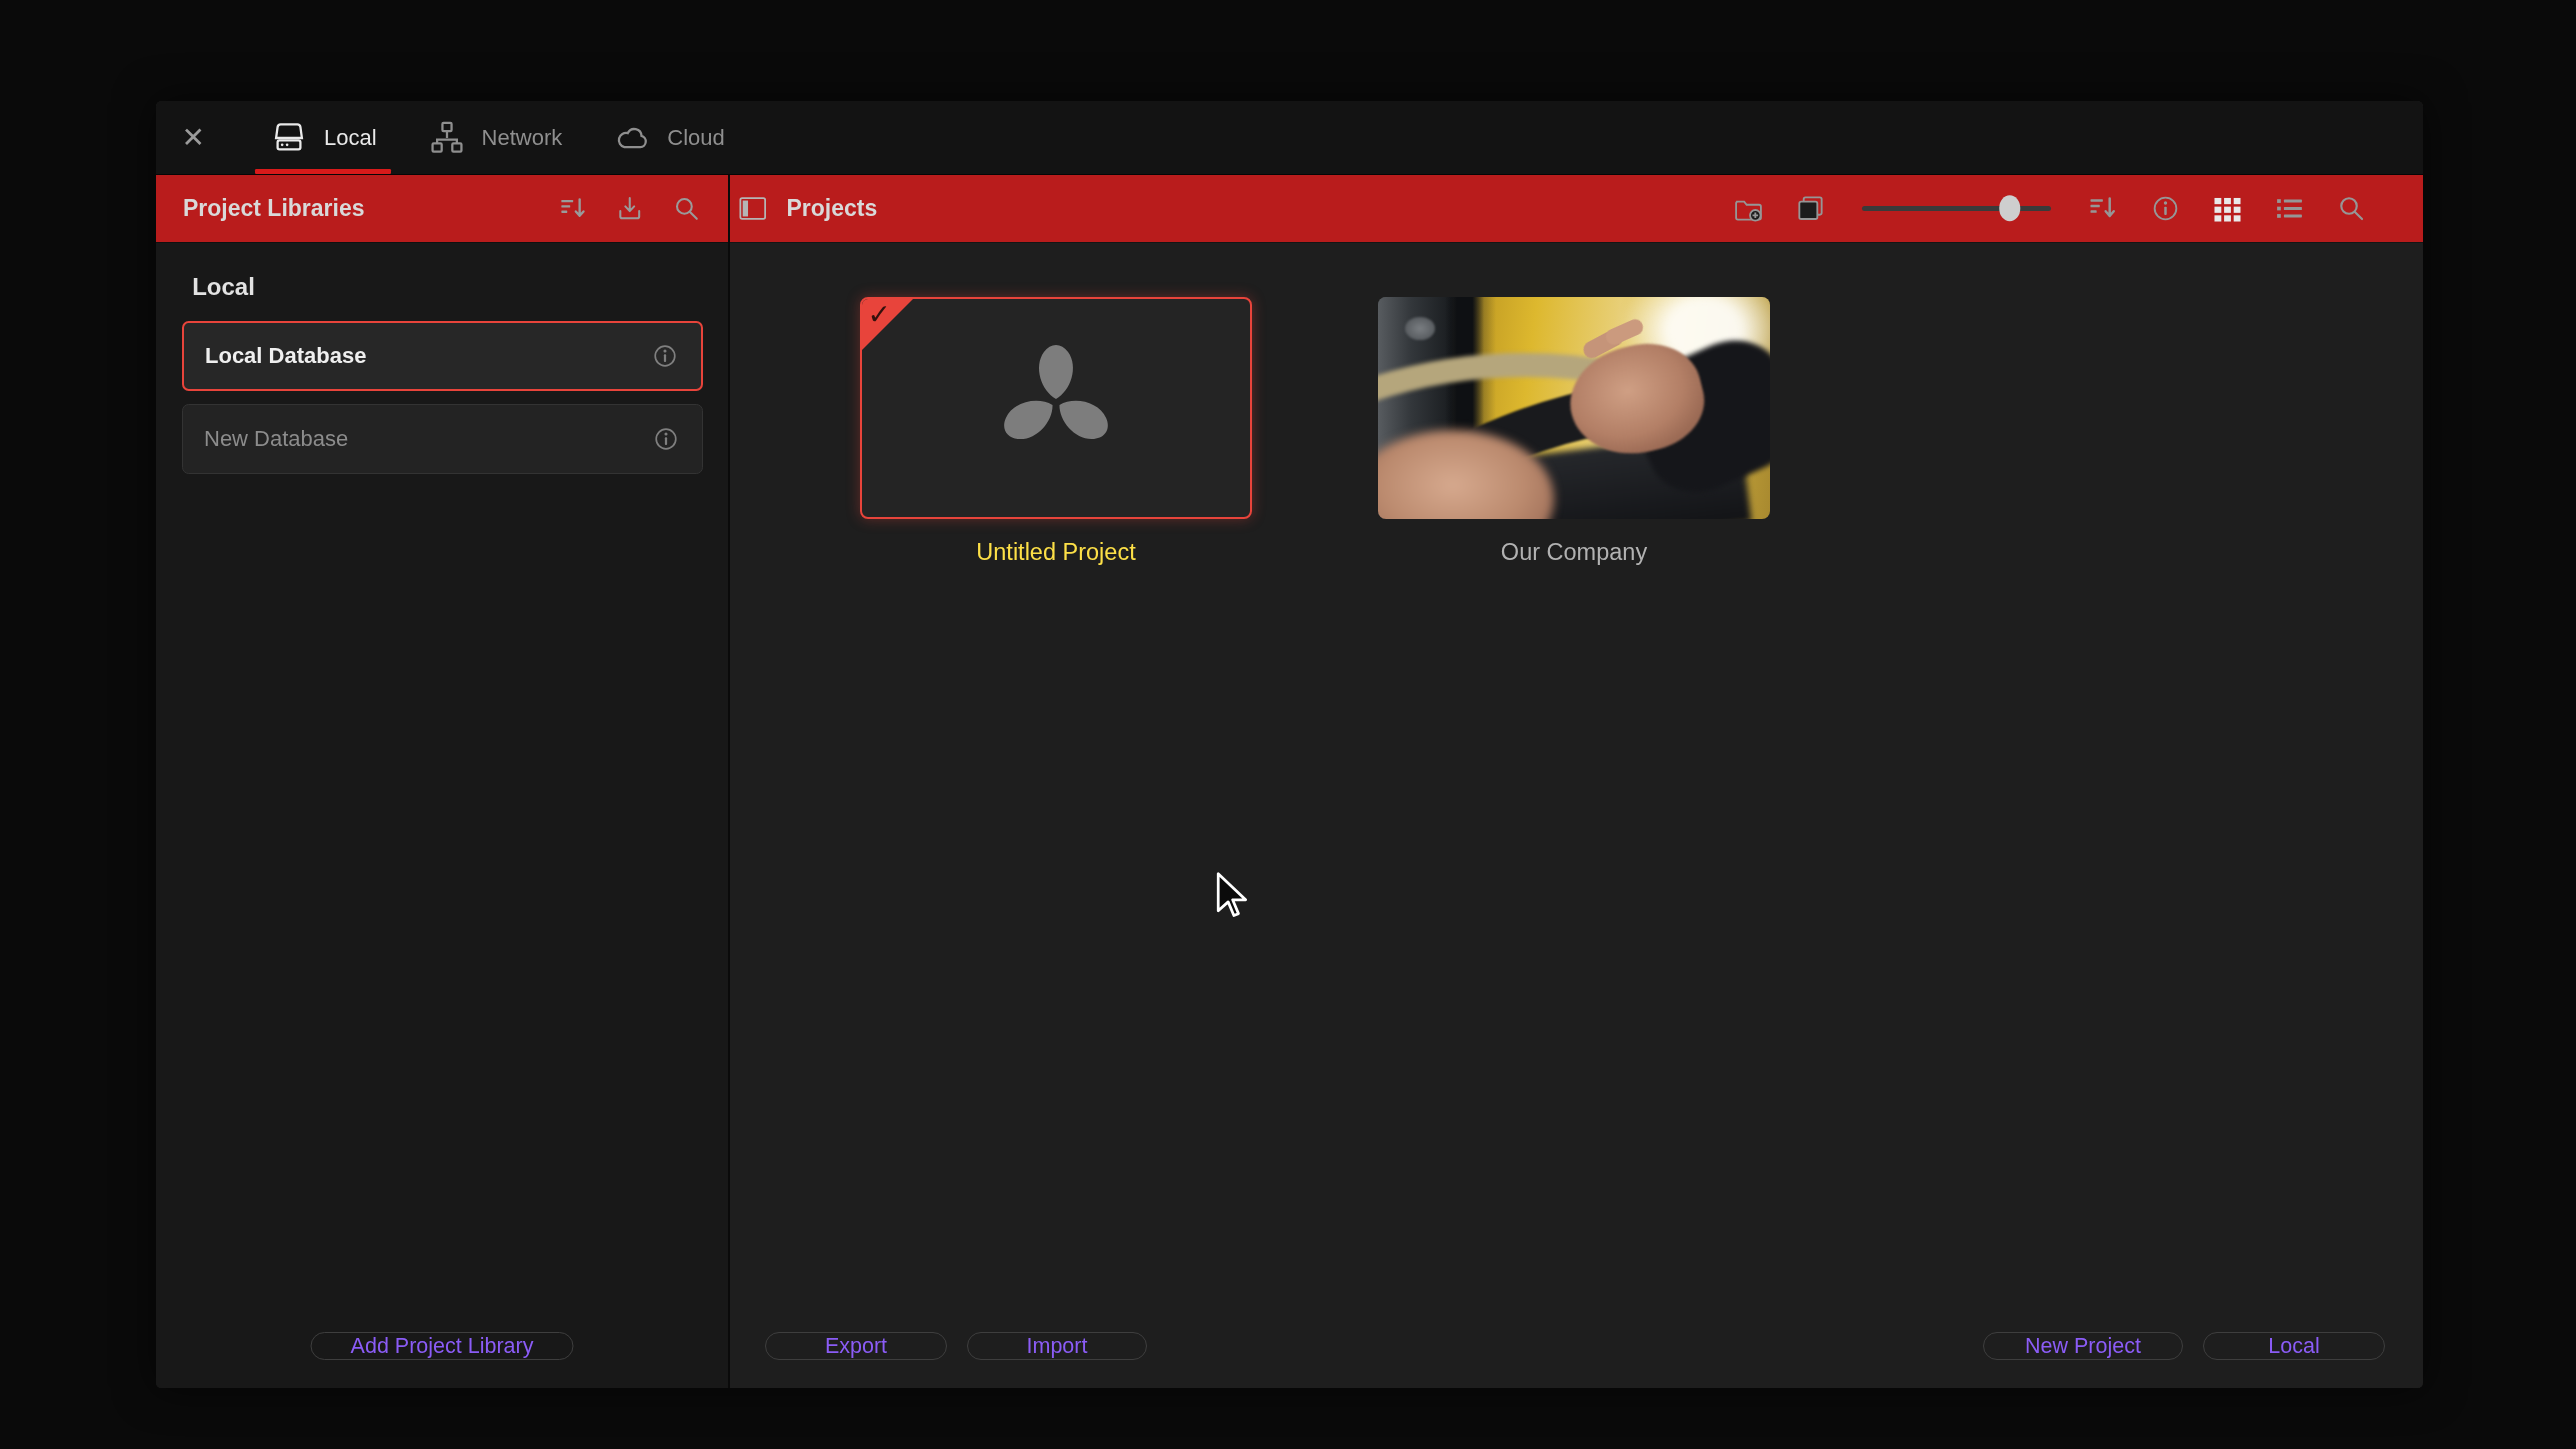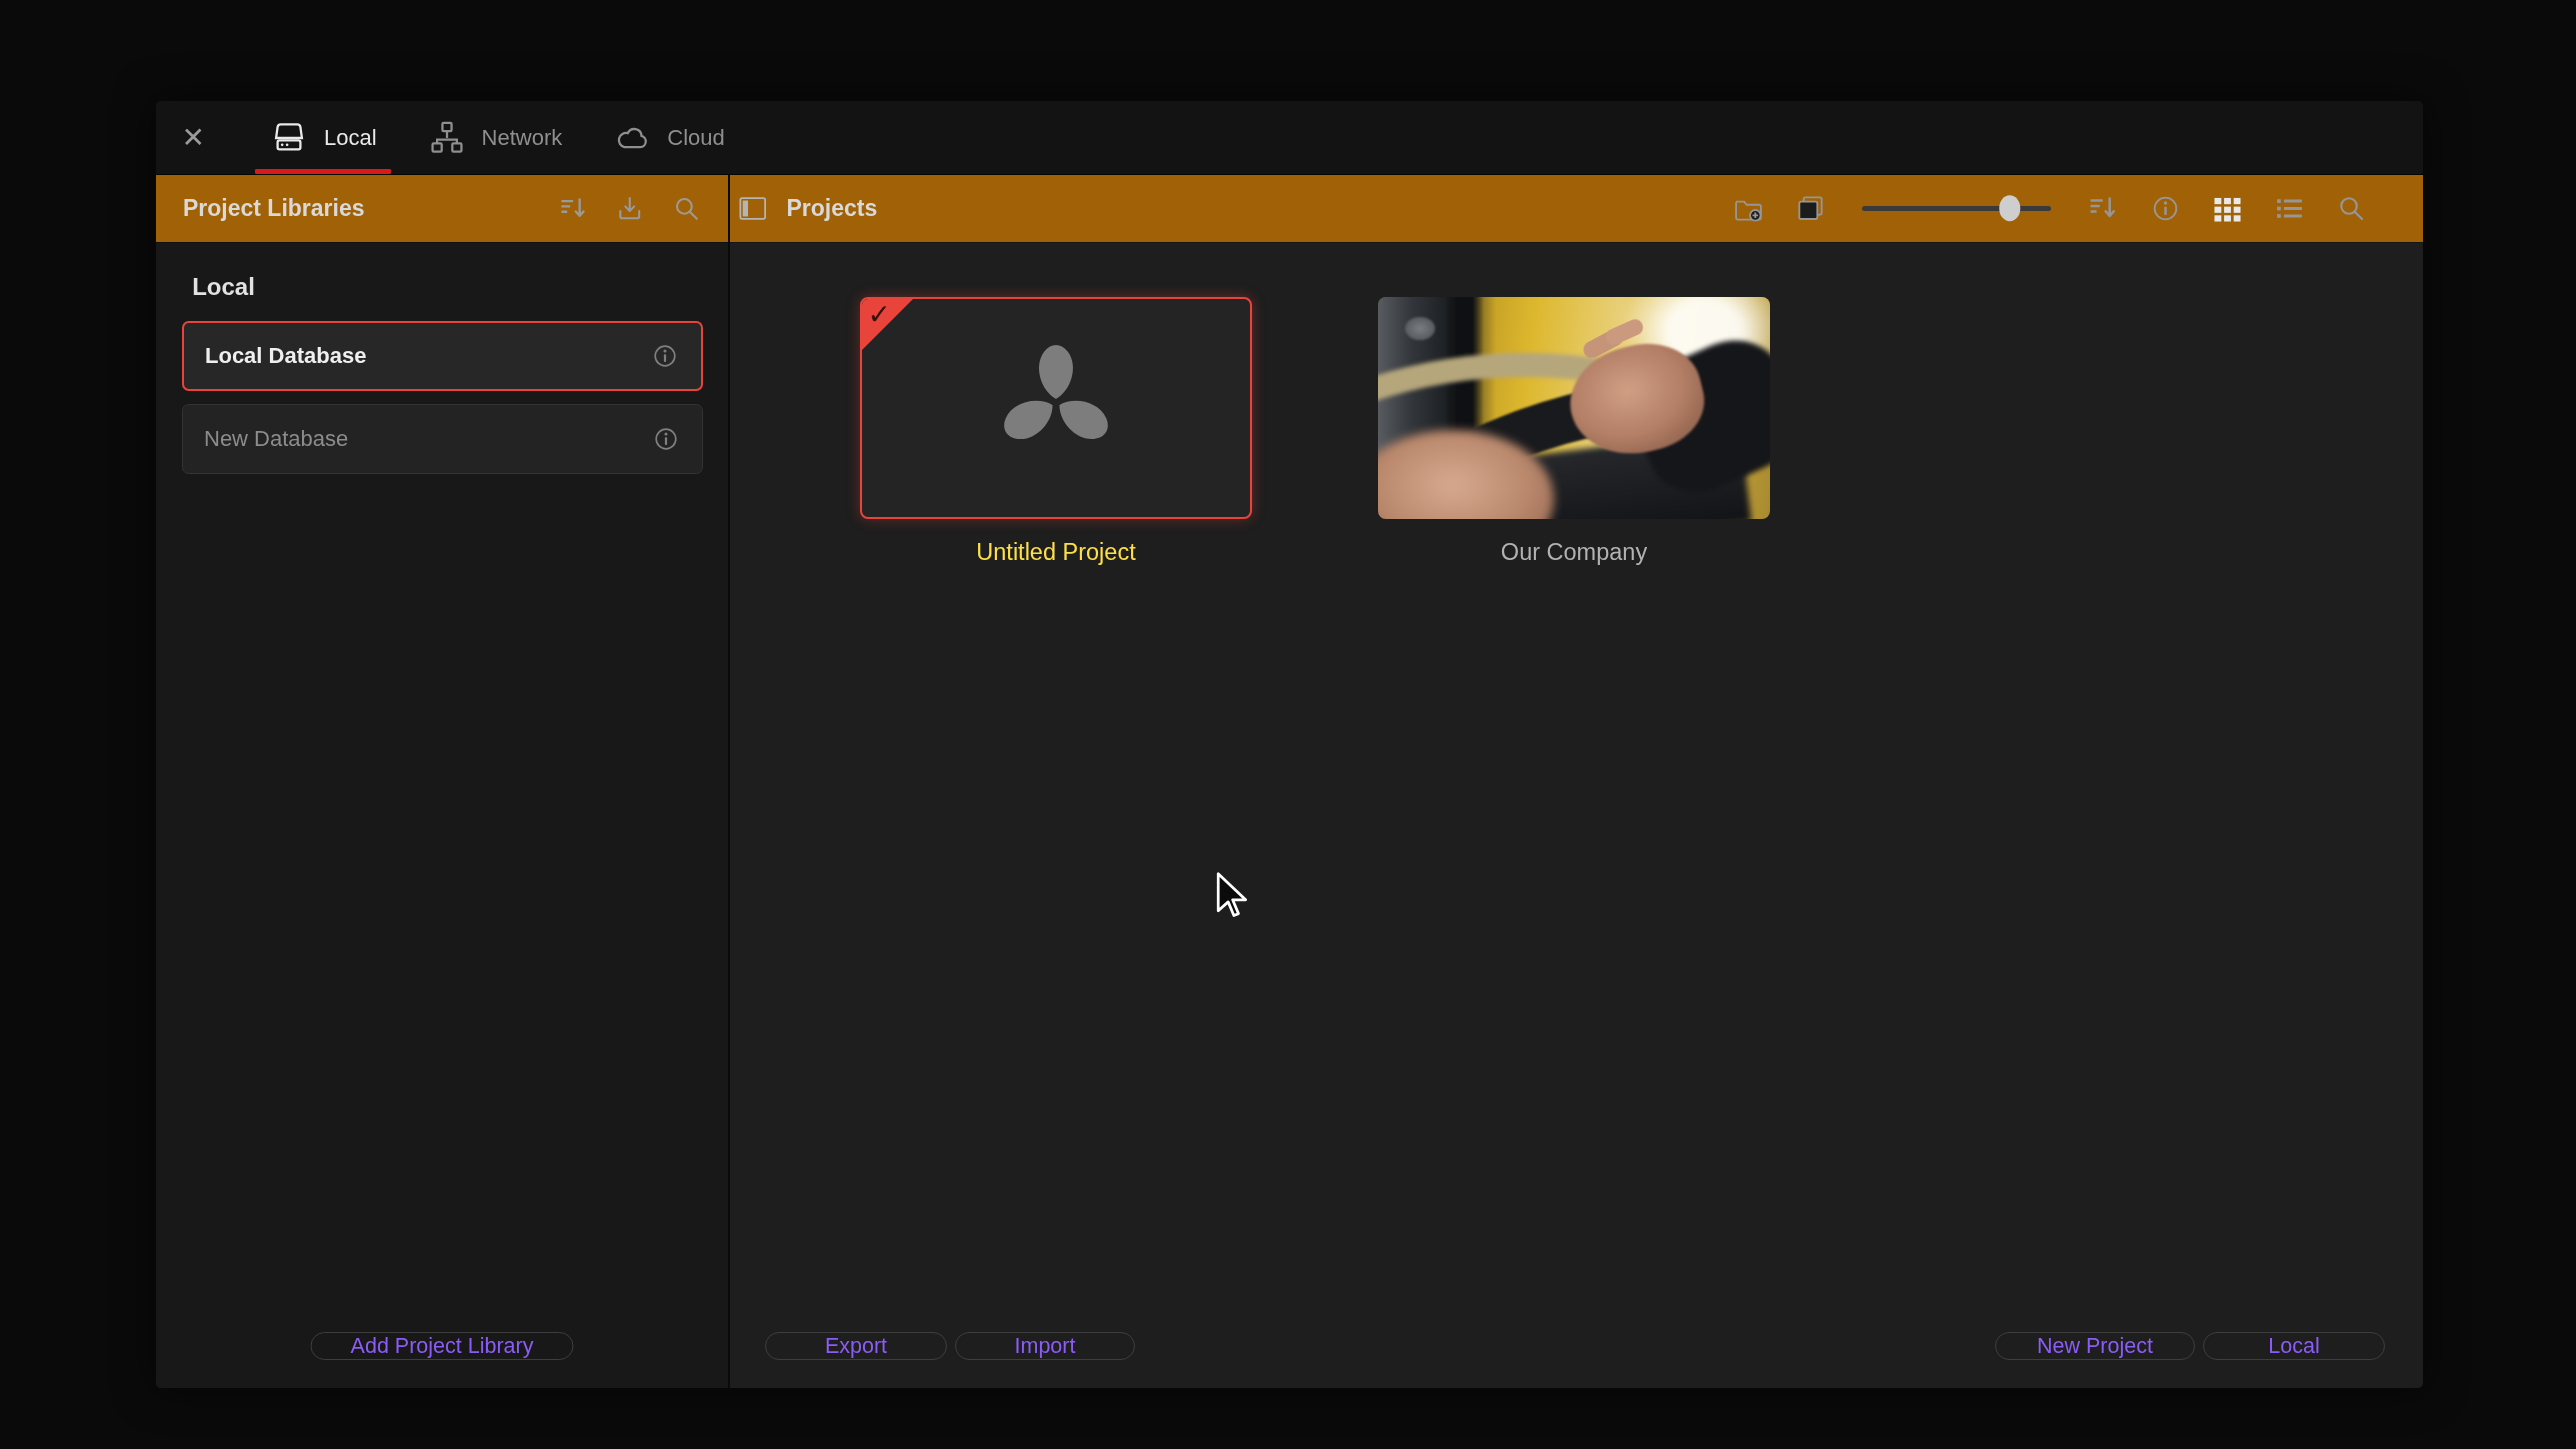--- a/index.html
+++ b/index.html
@@ -26,21 +26,21 @@
                        height:5.4px; background:#d81a1a; border-radius:1.3px; }
   .title-group { position:absolute; left:50%; top:50%; transform:translate(-50%,-50%);
                  display:flex; align-items:center; gap:19px; color:#e3e3e3;
                  font-size:25.5px; font-weight:bold; }
   .title-group svg { width:43px; height:43px; }
 
   
   .content { flex:1; display:flex; min-height:0; }
   .sidebar { position:relative; width:574px; flex:0 0 574px; background:#181818;
              border-right:2px solid #0a0a0a; display:flex; flex-direction:column; }
-  .panel-header { height:68px; flex:0 0 68px; background:#a16207; border-bottom:1.3px solid #101010;
+  .panel-header { height:68px; flex:0 0 68px; background:#b91c1c; border-bottom:1.3px solid #101010;
                   display:flex; align-items:center; padding:0 27px; }
   .panel-header .ph-title { font-size:23px; font-weight:bold; color:#d9d9d9; }
   .hdr-icons { margin-left:auto; display:flex; align-items:center; gap:27px; color:#9a9a9a; }
   .hdr-icons svg { width:29.5px; height:29.5px; }
 
   .sidebar-body { padding:23px 25.5px 0 25.5px; }
   .section-label { font-size:24px; font-weight:bold; color:#e2e2e2; margin:6.7px 0 20px 10.7px; }
   .db-item { height:70px; border-radius:6.7px; margin-bottom:13.4px; display:flex; align-items:center;
              justify-content:space-between; padding:0 21.5px; background:#232323; border:1.3px solid #333; }
   .db-item .db-name { font-size:22px; color:#8c8c8c; }
@@ -147,21 +147,21 @@
     transform:rotate(-14deg); filter:blur(1.3px); }
   .wh-finger.f1 { left:52%; top:17%; width:43px; height:17.4px; background:#c59479; border-radius:9.4px;
     transform:rotate(-28deg); filter:blur(0.7px); }
   .wh-finger.f2 { left:58%; top:12%; width:39px; height:16px; background:#cb9a7e; border-radius:9.4px;
     transform:rotate(-24deg); filter:blur(0.7px); }
   .wh-hand2 { left:-7%; bottom:-22%; width:52%; height:62%; border-radius:50%;
     background:radial-gradient(55% 55% at 50% 40%,#d6a98e 0%,#bb8a6e 65%,#a1715a 100%);
     filter:blur(4.7px); }
 
   
-  .main-footer { position:absolute; left:35px; right:38px; bottom:28px; display:flex; gap:8px; align-items:center; }
+  .main-footer { position:absolute; left:35px; right:38px; bottom:28px; display:flex; gap:20px; align-items:center; }
   .main-footer .spacer { flex:1; }
   .btn-export { width:182px; } .btn-import { width:180px; }
   .btn-new { width:200px; } .btn-open { width:182px; }
 
   
   .cursor { position:absolute; left:1210px; top:871px; width:48px; height:48px; }
 </style>
 </head>
 <body>
 

